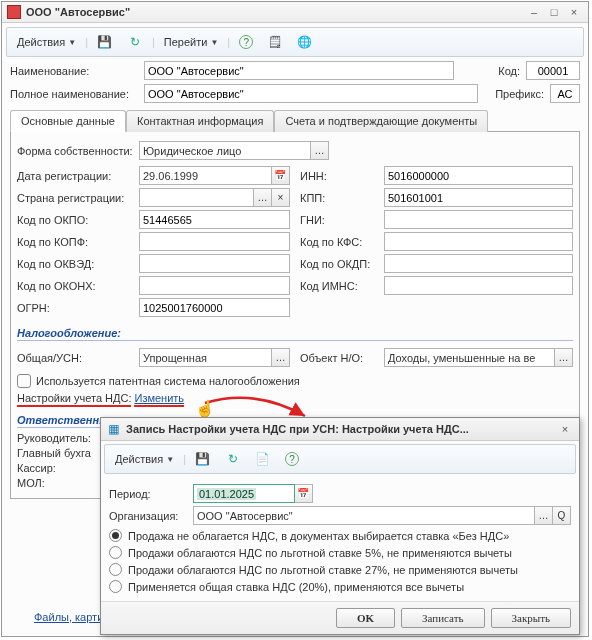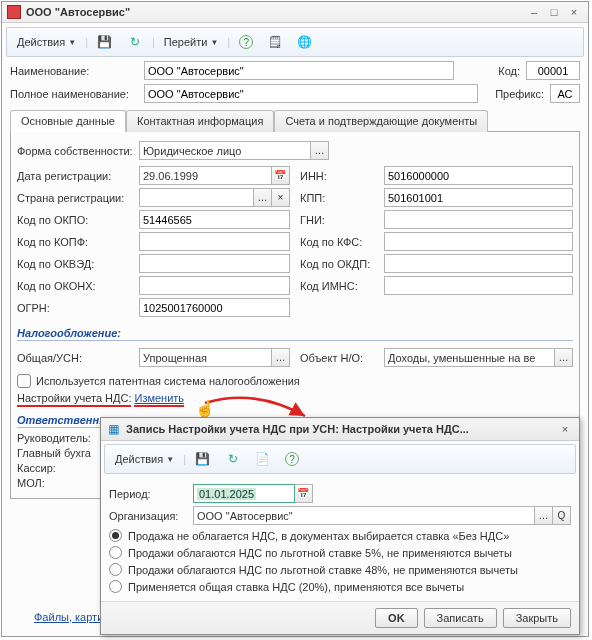--- a/index.html
+++ b/index.html
@@ -45,21 +45,21 @@
   .footer { display:flex; align-items:center; gap:10px; padding:4px 8px; }
   .footer .link { color:#1a4d9e;margin-left:16px; }
   .close-btn { margin-left:auto; border:1px solid #bbb; background:linear-gradient(#fafafa,#e8e8e8); padding:2px 6px; display:flex; align-items:center; gap:4px; cursor:pointer; border-radius:2px; }
   .dialog { position:absolute; left:100px; top:417px; width:480px; border:1px solid #888; background:#fcfcfc; box-shadow:2px 2px 6px rgba(0,0,0,.3); z-index:5;}
   .dialog .titlebar { background:linear-gradient(#f6f6f6,#e8e8e8);}
   .dialog-body { padding:4px 8px; }
   .radio-row { display:flex; align-items:center; gap:6px; margin:4px 0;}
   .radio { width:13px; height:13px; border:1px solid #888; border-radius:50%; display:flex; align-items:center; justify-content:center; }
   .radio.selected::after { content:""; width:7px; height:7px; background:#333; border-radius:50%; }
   .dialog-footer { display:flex; justify-content:flex-end; gap:6px; padding:6px 8px; border-top:1px solid #ddd; background:linear-gradient(#f6f6f6,#eee);}
-  .btn { border:1px solid #999; background:linear-gradient(#fdfdfd,#e8e8e8); padding:3px 12px; border-radius:2px; cursor:pointer; }
+  .btn { border:1px solid #999; background:linear-gradient(#fdfdfd,#e8e8e8); padding:3px 20px; border-radius:2px; cursor:pointer;font-family:Liberation Serif, serif; }
   .btn.primary { font-weight:bold; }
   .hl-input { border:1px solid #4a8; background:#fff; }
 </style>
 </head>
 <body>
 
 <div class="window">
   <div class="titlebar">
     <span class="app-icon"></span>
     <span class="title-text">ООО "Автосервис"</span>
@@ -349,21 +349,21 @@
     <div class="radio-row">
         <span class="radio selected"></span>
         <span>Продажа не облагается НДС, в документах выбирается ставка «Без НДС»</span>
       </div>
     <div class="radio-row">
         <span class="radio"></span>
         <span>Продажи облагаются НДС по льготной ставке 5%, не применяются вычеты</span>
       </div>
     <div class="radio-row">
         <span class="radio"></span>
-        <span>Продажи облагаются НДС по льготной ставке 48%, не применяются вычеты</span>
+        <span>Продажи облагаются НДС по льготной ставке 27%, не применяются вычеты</span>
       </div>
     <div class="radio-row">
         <span class="radio"></span>
         <span>Применяется общая ставка НДС (20%), применяются все вычеты</span>
       </div>
   </div>
   <div class="dialog-footer">
     <div class="btn primary">OK</div>
     <div class="btn">Записать</div>
     <div class="btn">Закрыть</div>

